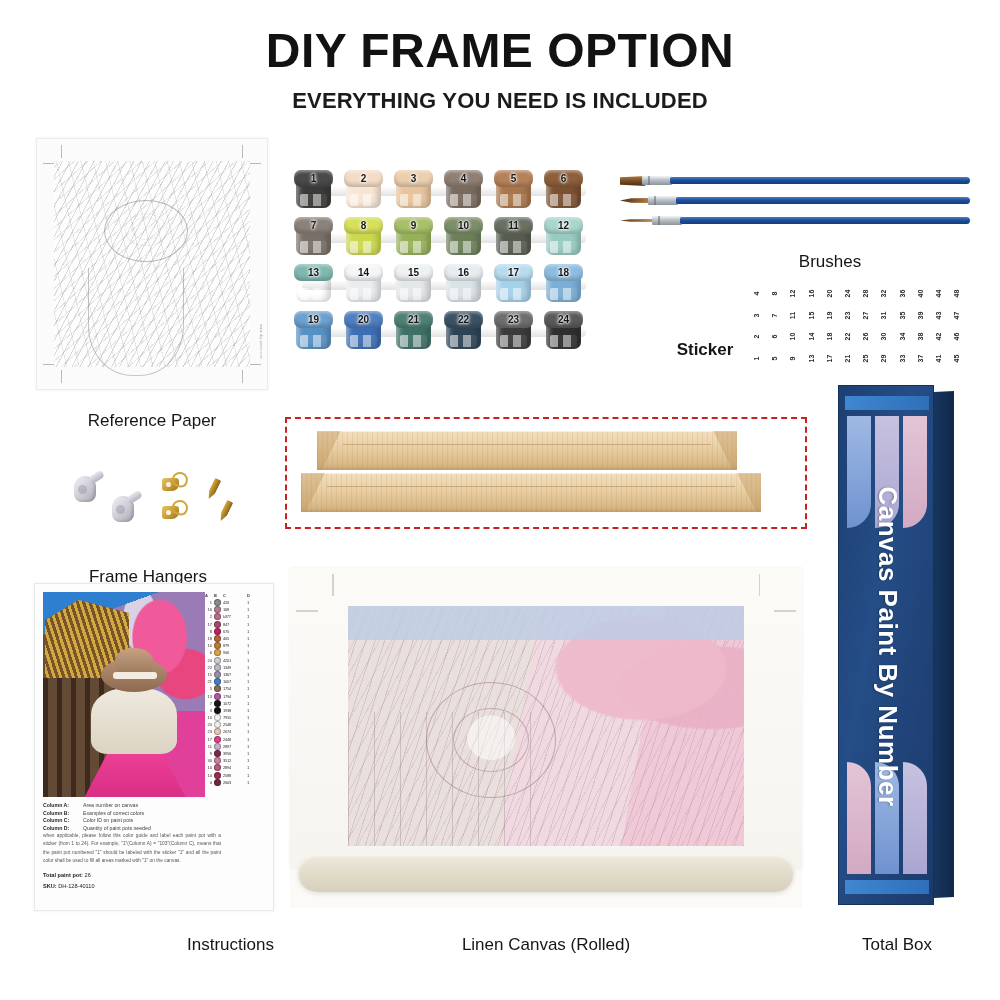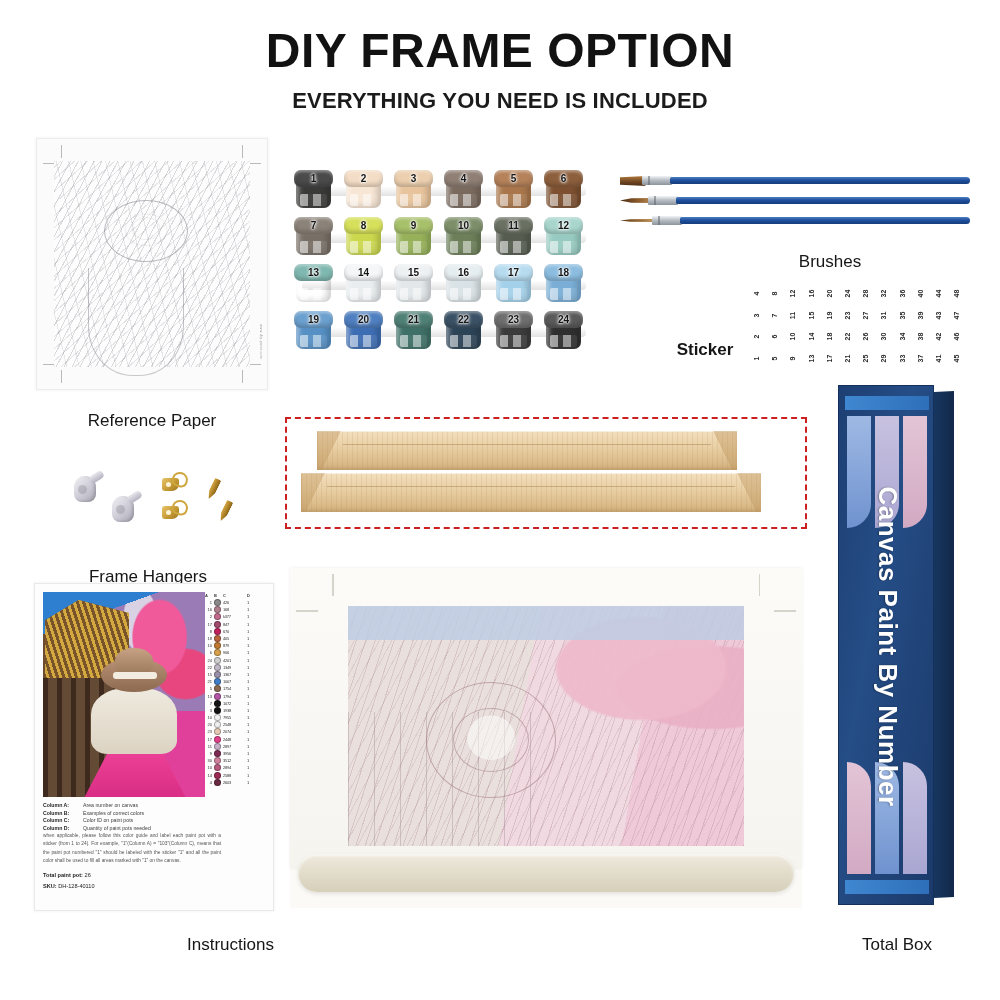--- a/index.html
+++ b/index.html
@@ -882,20 +882,21 @@
       <div class="lc-mark2" style="left:6px;   top:42px;"></div>
       <div class="lc-mark" style="right:42px; top:6px;"></div>
       <div class="lc-mark2" style="right:6px;  top:42px;"></div>
       <div class="lc-art">
         <div class="lc-struts"></div>
         <div class="lc-hat"></div>
       </div>
     </div>
     <div class="lc-roll"></div>
   </div>
+  <div class="caption" style="left:290px; top:935px; width:512px;">Linen Canvas (Rolled)</div>
 
   <div id="gift-box">
     <div class="box-side"></div>
     <div class="box-front">
       <div class="box-accent top"></div>
       <div class="box-accent bot"></div>
       <div class="box-stripes upper">
         <div class="stripe a"></div>
           <div class="stripe b"></div>
           <div class="stripe c"></div>

